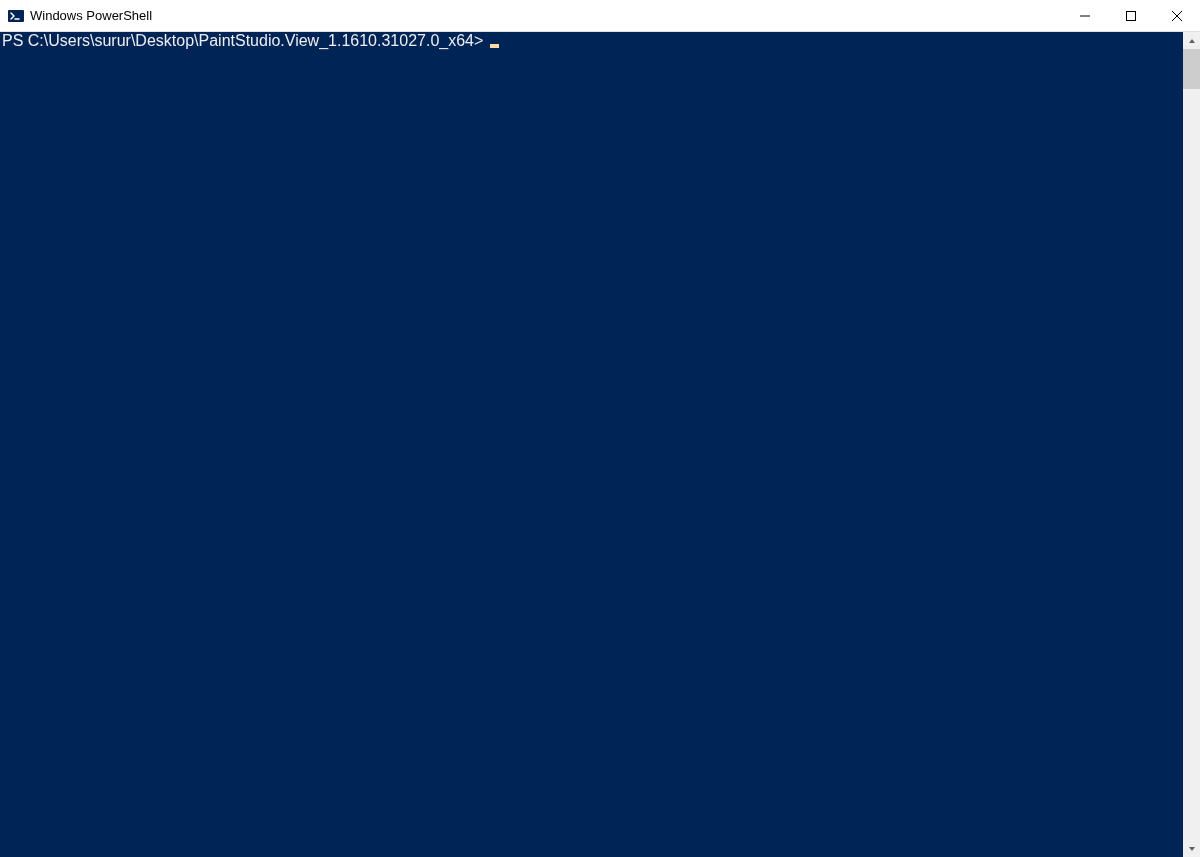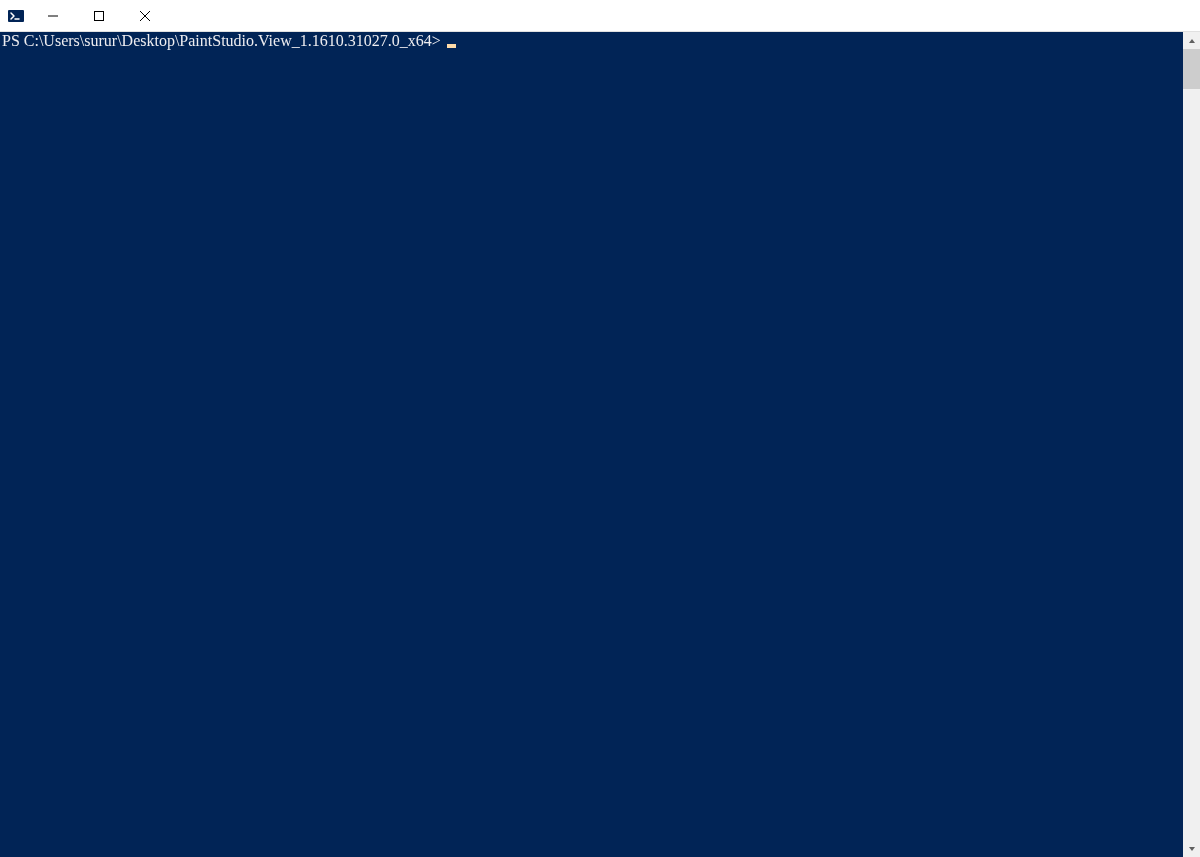--- a/index.html
+++ b/index.html
@@ -53,21 +53,21 @@
     }
     .client-area {
       flex: 1;
       display: flex;
       min-height: 0;
     }
     .terminal {
       flex: 1;
       background: #012456;
       color: #eeedf0;
-      font-family: Liberation Serif, serif;
+      font-family: Liberation Sans, sans-serif;
       font-size: 16px;
       line-height: 18px;
       padding: 0px 2px;
       white-space: pre;
       overflow: hidden;
     }
     .prompt-line {
       display: inline;
     }
     .cursor {
@@ -115,20 +115,21 @@
 <body>
 
 <div class="titlebar">
   <div class="titlebar-icon">
     <svg width="16" height="16" viewBox="0 0 16 16">
       <rect x="0" y="2" width="16" height="12" rx="1" fill="#012456"></rect>
       <path d="M3 5 L6 8 L3 11" stroke="#ffffff" stroke-width="1.5" fill="none" stroke-linecap="round" stroke-linejoin="round"></path>
       <line x1="7" y1="11" x2="11" y2="11" stroke="#ffffff" stroke-width="1.5" stroke-linecap="round"></line>
     </svg>
   </div>
+  <div class="titlebar-title">Windows PowerShell</div>
   <div class="window-controls">
     <div class="win-btn">
       <svg width="10" height="10" viewBox="0 0 10 10">
         <line x1="0" y1="5" x2="10" y2="5" stroke="currentColor" stroke-width="1"></line>
       </svg>
     </div>
     <div class="win-btn">
       <svg width="10" height="10" viewBox="0 0 10 10">
         <rect x="0.5" y="0.5" width="9" height="9" stroke="currentColor" stroke-width="1" fill="none"></rect>
       </svg>

